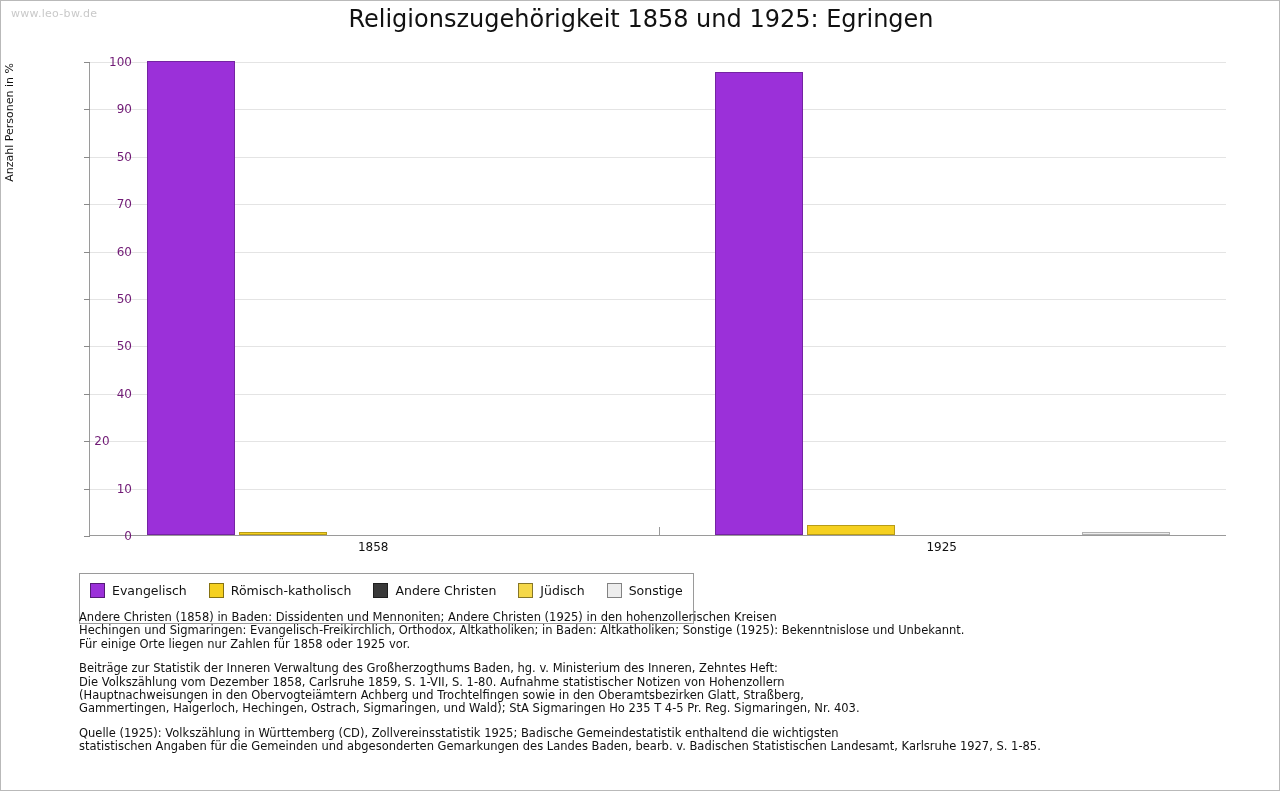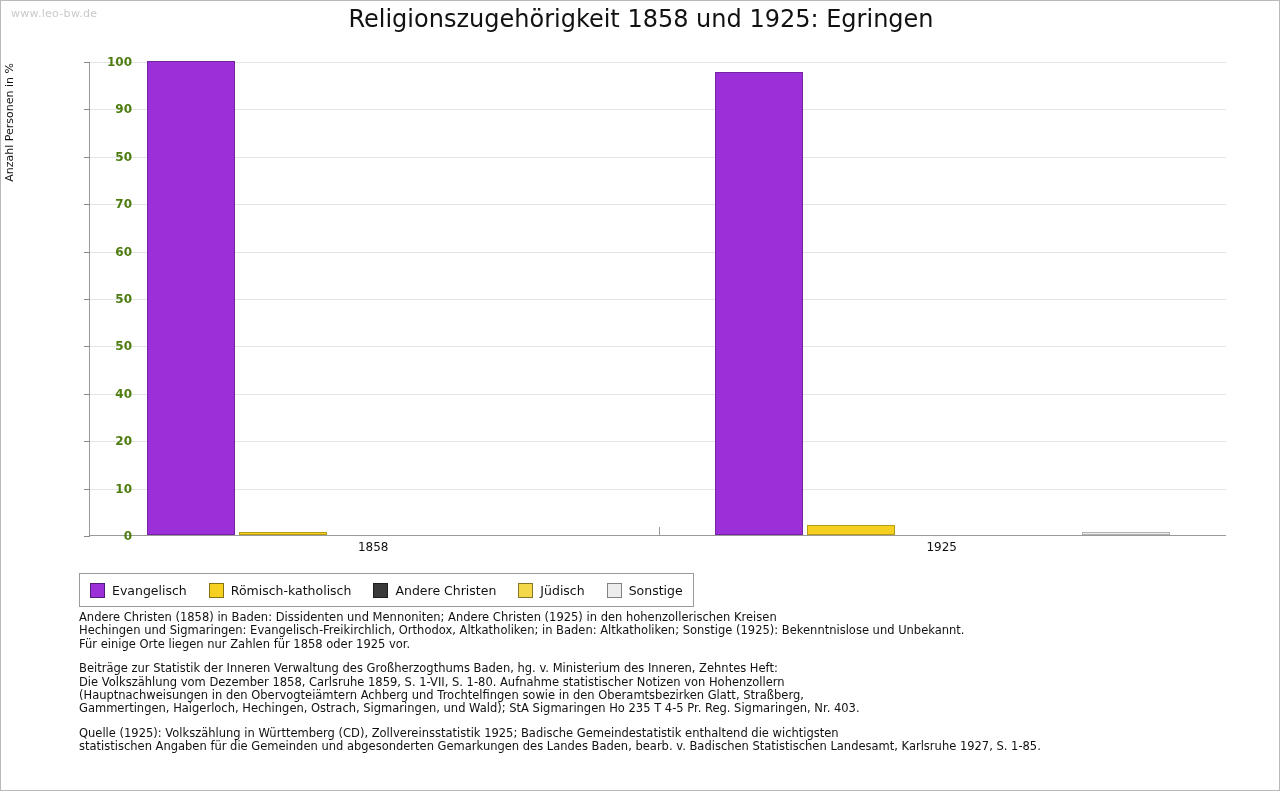--- a/index.html
+++ b/index.html
@@ -63,23 +63,22 @@
     width: 6px;
     height: 1px;
     background: #8a8a8a;
   }
   .ytick-label {
     position: absolute;
     right: 1094px;
     width: 60px;
     text-align: right;
     font-size: 12px;
-    color: #4d7c0f;
+    color: #701a75;
     transform: translateY(-7px);
-    font-weight: bold;
   }
   .ylabel {
     position: absolute;
     left: 2px;
     top: 62px;
     width: 16px;
     font-size: 11px;
     color: #111;
     writing-mode: vertical-rl;
     transform: rotate(180deg);
@@ -104,21 +103,21 @@
     bottom: 0;
     border: 1px solid rgba(0,0,0,0.25);
     box-sizing: border-box;
   }
   .legend {
     position: absolute;
     left: 78px;
     top: 572px;
     border: 1px solid #9a9a9a;
     background: #ffffff;
-    padding: 5px 10px 5px 10px;
+    padding: 5px 10px 22px 10px;
     display: flex;
     gap: 22px;
     align-items: center;
     height: 22px;
   }
   .legend-item {
     display: flex;
     align-items: center;
     gap: 7px;
     font-size: 12.5px;
@@ -159,21 +158,21 @@
   <div class="ylabel">Anzahl Personen in %</div>
 
   <div class="plot-area" id="plot">
       <div class="tick" style="top: 474px;"></div>
       <div class="ytick-label" style="top: 474px;">0</div>
       <div class="gridline" style="top: 426.6px;"></div>
       <div class="tick" style="top: 426.6px;"></div>
       <div class="ytick-label" style="top: 426.6px;">10</div>
       <div class="gridline" style="top: 379.2px;"></div>
       <div class="tick" style="top: 379.2px;"></div>
-      <div class="ytick-label" style="top: 379.2px;">20</div>
+      <div class="ytick-label" style="top: 379.2px; text-align: center;">20</div>
       <div class="gridline" style="top: 331.8px;"></div>
       <div class="tick" style="top: 331.8px;"></div>
       <div class="ytick-label" style="top: 331.8px;">40</div>
       <div class="gridline" style="top: 284.4px;"></div>
       <div class="tick" style="top: 284.4px;"></div>
       <div class="ytick-label" style="top: 284.4px;">50</div>
       <div class="gridline" style="top: 237px;"></div>
       <div class="tick" style="top: 237px;"></div>
       <div class="ytick-label" style="top: 237px;">50</div>
       <div class="gridline" style="top: 189.6px;"></div>

